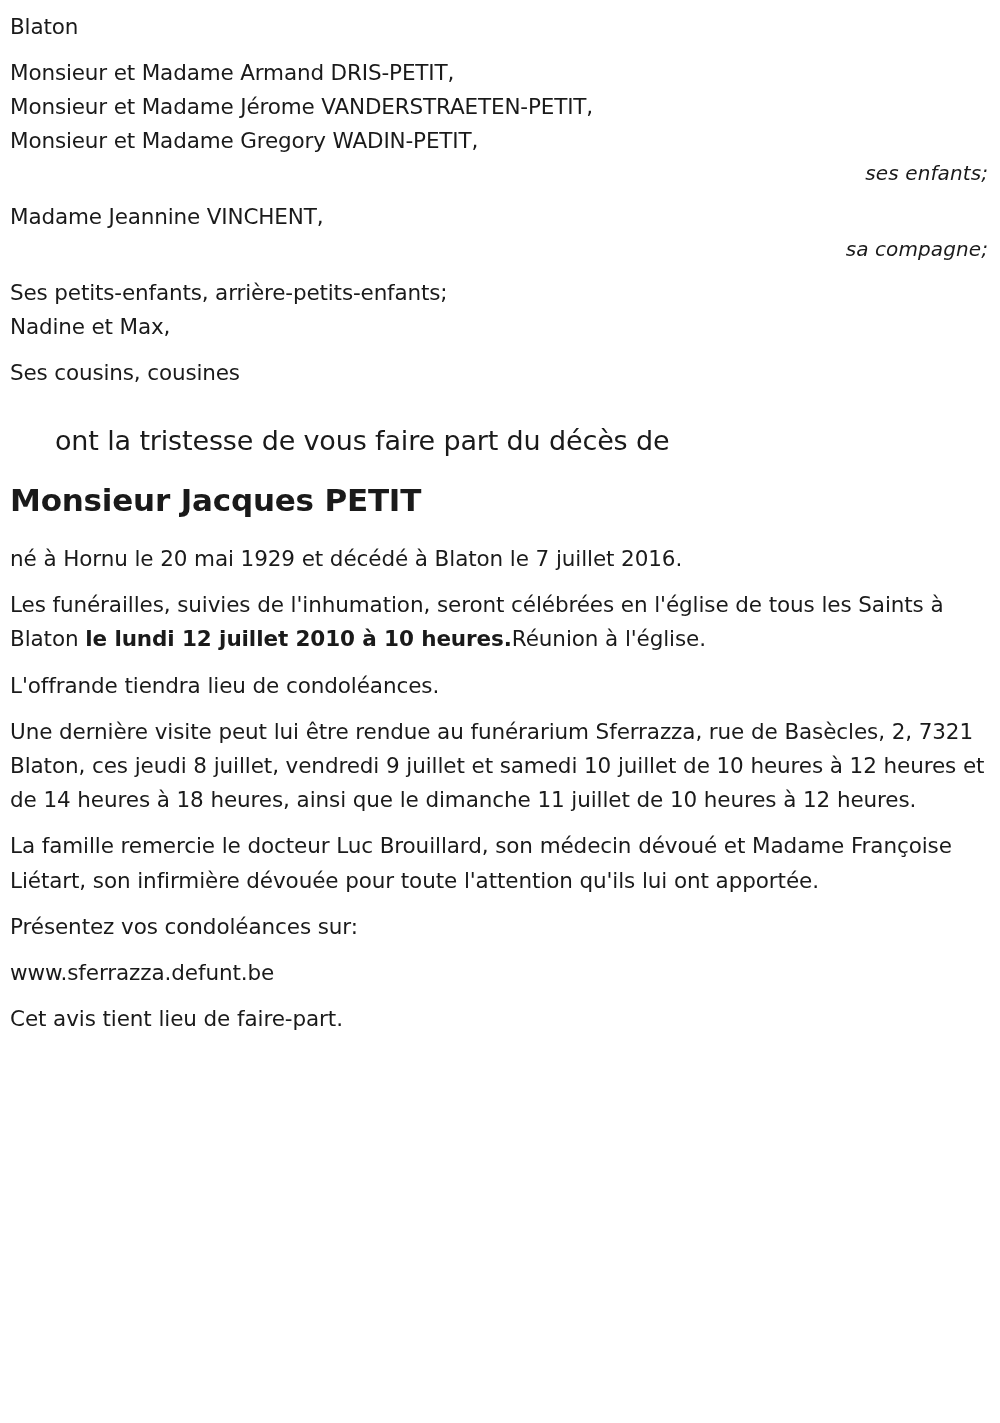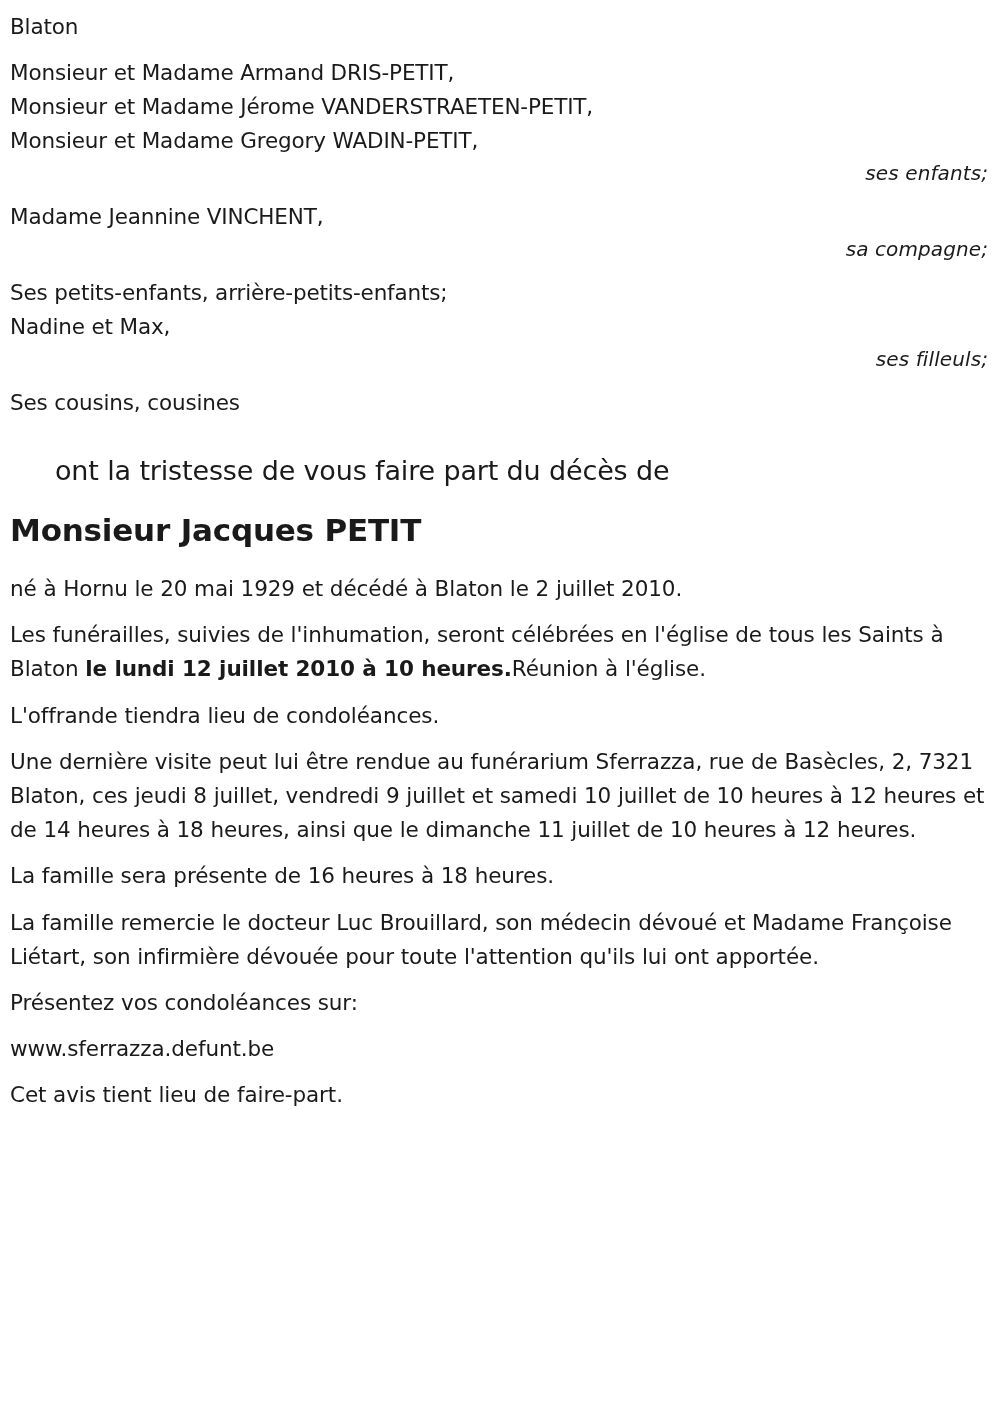--- a/index.html
+++ b/index.html
@@ -103,46 +103,44 @@
   </div>
 
   <div class="group">
     <div class="line">Madame Jeannine VINCHENT,</div>
     <div class="relation">sa compagne;</div>
   </div>
 
   <div class="group">
     <div class="line">Ses petits-enfants, arrière-petits-enfants;</div>
     <div class="line">Nadine et Max,</div>
-    <div class="relation">ses filleuls;</div>
   </div>
 
   <div class="group">
     <div class="line">Ses cousins, cousines</div>
   </div>
 
   <div class="spacer-lg"></div>
 
   <div class="lead">ont la tristesse de vous faire part du décès de</div>
 
   <div class="spacer-md"></div>
 
   <h1 class="deceased-name">Monsieur Jacques PETIT</h1>
 
   <div class="spacer-md"></div>
 
-  <p class="para">né à Hornu le 20 mai 1929 et décédé à Blaton le 2 juillet 2010.</p>
+  <p class="para">né à Hornu le 20 mai 1929 et décédé à Blaton le 7 juillet 2016.</p>
 
   <p class="para"><span>Les funérailles, suivies de l'inhumation, seront célébrées en l'église de tous les Saints à Blaton </span><b class="emph">le lundi 12 juillet 2010 à 10 heures.</b><span>Réunion à l'église.</span></p>
 
   <p class="para">L'offrande tiendra lieu de condoléances.</p>
 
   <p class="para">Une dernière visite peut lui être rendue au funérarium Sferrazza, rue de Basècles, 2, 7321 Blaton, ces jeudi 8 juillet, vendredi 9 juillet et samedi 10 juillet de 10 heures à 12 heures et de 14 heures à 18 heures, ainsi que le dimanche 11 juillet de 10 heures à 12 heures.</p>
 
-  <p class="para">La famille sera présente de 16 heures à 18 heures.</p>
 
   <p class="para">La famille remercie le docteur Luc Brouillard, son médecin dévoué et Madame Françoise Liétart, son infirmière dévouée pour toute l'attention qu'ils lui ont apportée.</p>
 
   <p class="para">Présentez vos condoléances sur:</p>
 
   <p class="para">www.sferrazza.defunt.be</p>
 
   <p class="para">Cet avis tient lieu de faire-part.</p>
 
 </div>

